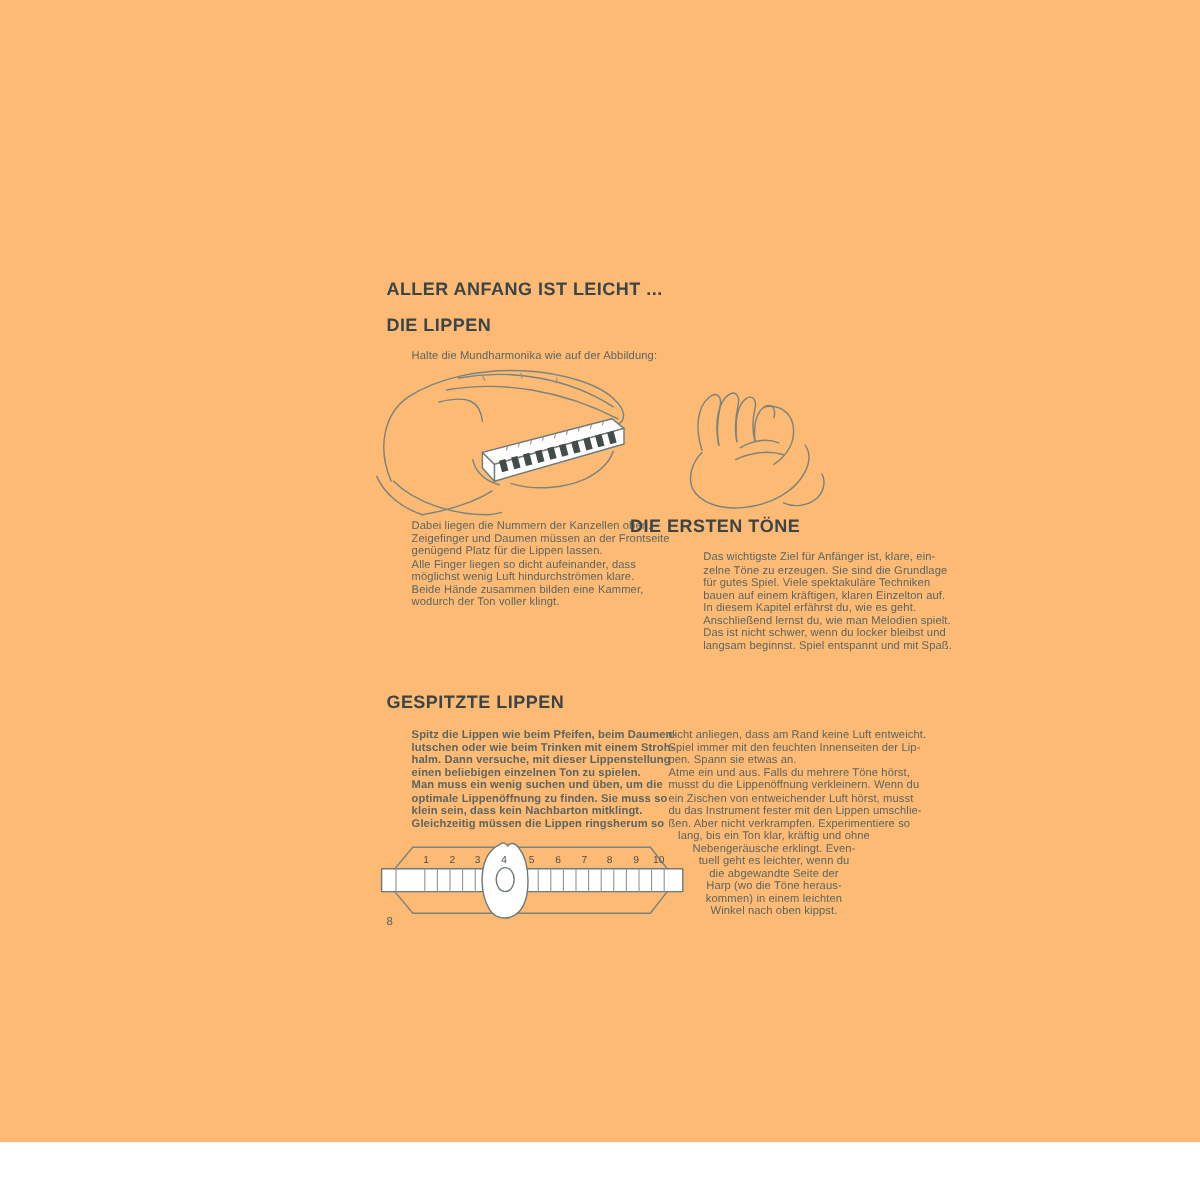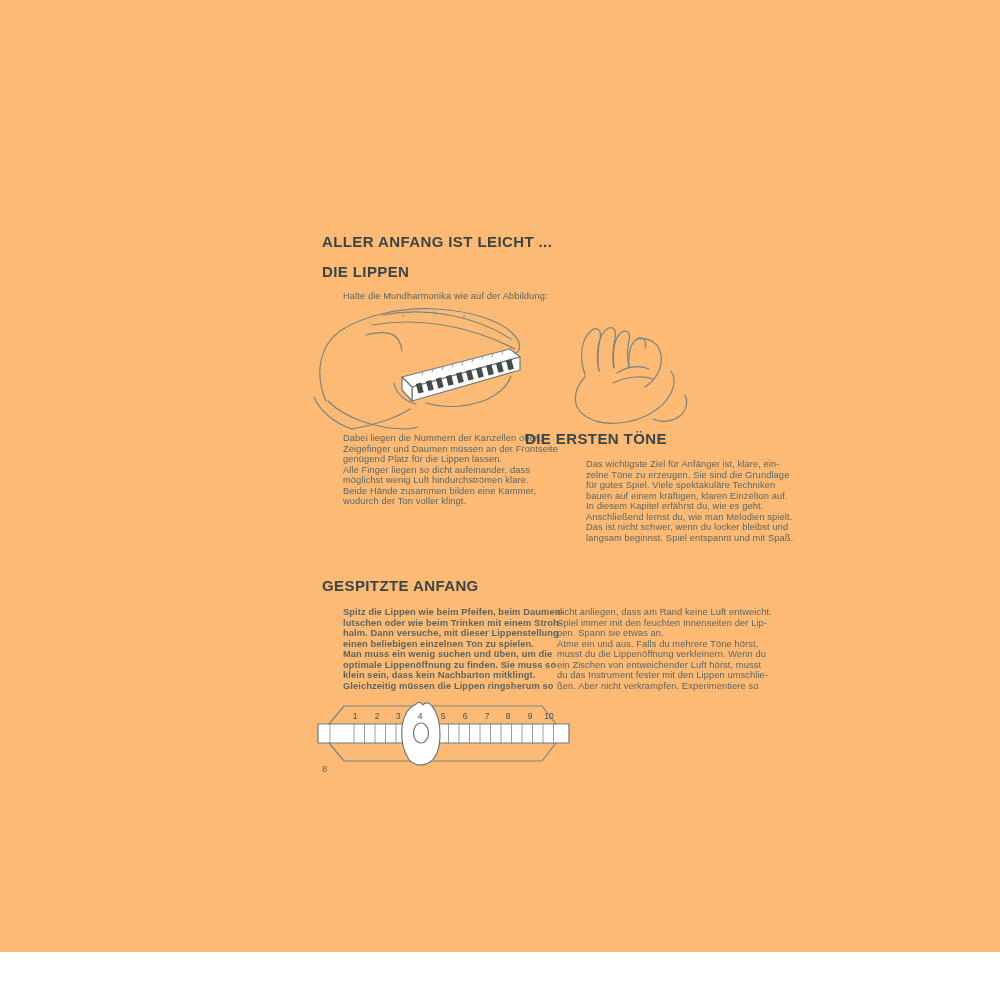--- a/index.html
+++ b/index.html
@@ -157,40 +157,47 @@
 
   <div class="abs body-text toene-body">Das wichtigste Ziel für Anfänger ist, klare, ein-
 zelne Töne zu erzeugen. Sie sind die Grundlage
 für gutes Spiel. Viele spektakuläre Techniken
 bauen auf einem kräftigen, klaren Einzelton auf.
 In diesem Kapitel erfährst du, wie es geht.
 Anschließend lernst du, wie man Melodien spielt.
 Das ist nicht schwer, wenn du locker bleibst und
 langsam beginnst. Spiel entspannt und mit Spaß.</div>
 
-  <div class="abs section-heading heading-lippen">GESPITZTE ANFANG</div>
+  <div class="abs section-heading heading-lippen">GESPITZTE LIPPEN</div>
 
   <div class="abs body-text lippen-left">Spitz die Lippen wie beim Pfeifen, beim Daumen-
 lutschen oder wie beim Trinken mit einem Stroh-
 halm. Dann versuche, mit dieser Lippenstellung
 einen beliebigen einzelnen Ton zu spielen.
 Man muss ein wenig suchen und üben, um die
 optimale Lippenöffnung zu finden. Sie muss so
 klein sein, dass kein Nachbarton mitklingt.
 Gleichzeitig müssen die Lippen ringsherum so</div>
 
   <div class="abs body-text lippen-right">dicht anliegen, dass am Rand keine Luft entweicht.
 Spiel immer mit den feuchten Innenseiten der Lip-
 pen. Spann sie etwas an.
 Atme ein und aus. Falls du mehrere Töne hörst,
 musst du die Lippenöffnung verkleinern. Wenn du
 ein Zischen von entweichender Luft hörst, musst
 du das Instrument fester mit den Lippen umschlie-
 ßen. Aber nicht verkrampfen. Experimentiere so</div>
 
+  <div class="abs body-text lippen-wrap">lang, bis ein Ton klar, kräftig und ohne
+Nebengeräusche erklingt. Even-
+tuell geht es leichter, wenn du
+die abgewandte Seite der
+Harp (wo die Töne heraus-
+kommen) in einem leichten
+Winkel nach oben kippst.</div>
 
   <svg class="abs illu-harp" width="256" height="75" viewBox="0 0 256 75">
     <g>
       <rect class="whitefill" x="2" y="26" width="251" height="19"></rect>
       <path class="thin" d="M 14 26 L 14 45"></path>
       <path class="thin" d="M 38 26 L 38 45 M 48.5 26 L 48.5 45 M 59 26 L 59 45 M 69.5 26 L 69.5 45 M 80 26 L 80 45 M 90.5 26 L 90.5 45 M 101 26 L 101 45 M 111.5 26 L 111.5 45 M 122 26 L 122 45 M 132.5 26 L 132.5 45 M 143 26 L 143 45 M 153.5 26 L 153.5 45 M 164 26 L 164 45 M 174.5 26 L 174.5 45 M 185 26 L 185 45 M 195.5 26 L 195.5 45 M 206 26 L 206 45 M 216.5 26 L 216.5 45 M 227 26 L 227 45 M 237.5 26 L 237.5 45"></path>
     </g>
     <g>
       <path class="line" d="M 28 8 L 226 8 L 240 26 M 13 26 L 28 8"></path>
       <path class="line" d="M 13 45 L 28 63 L 226 63 L 240 45"></path>

